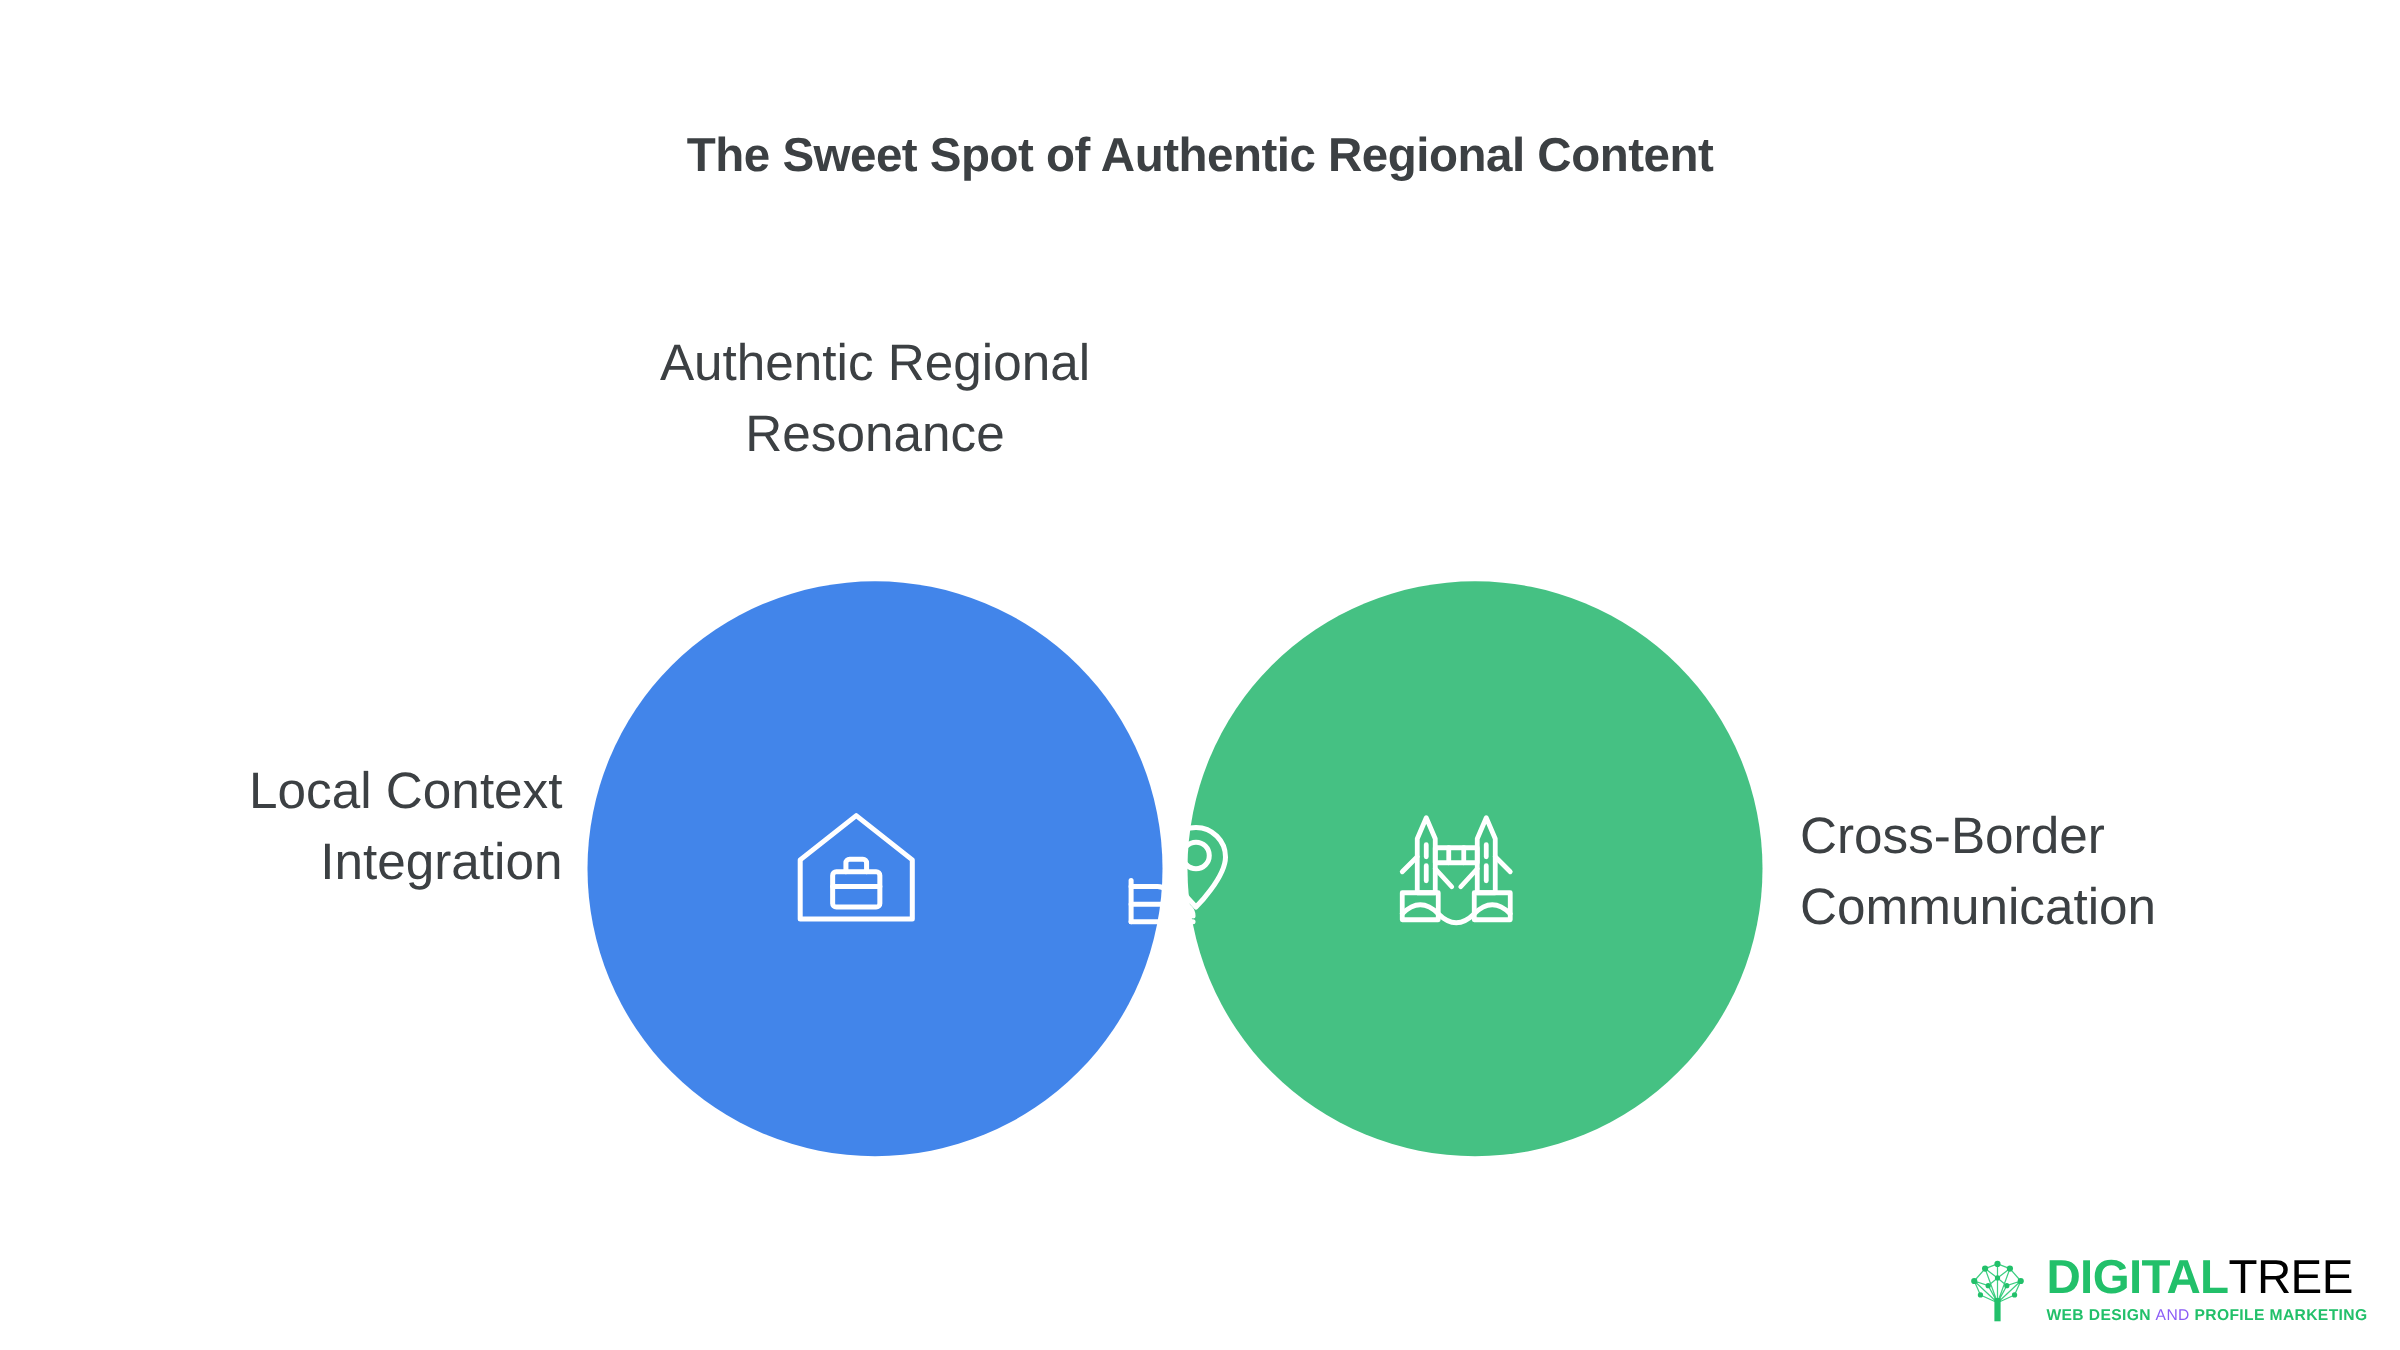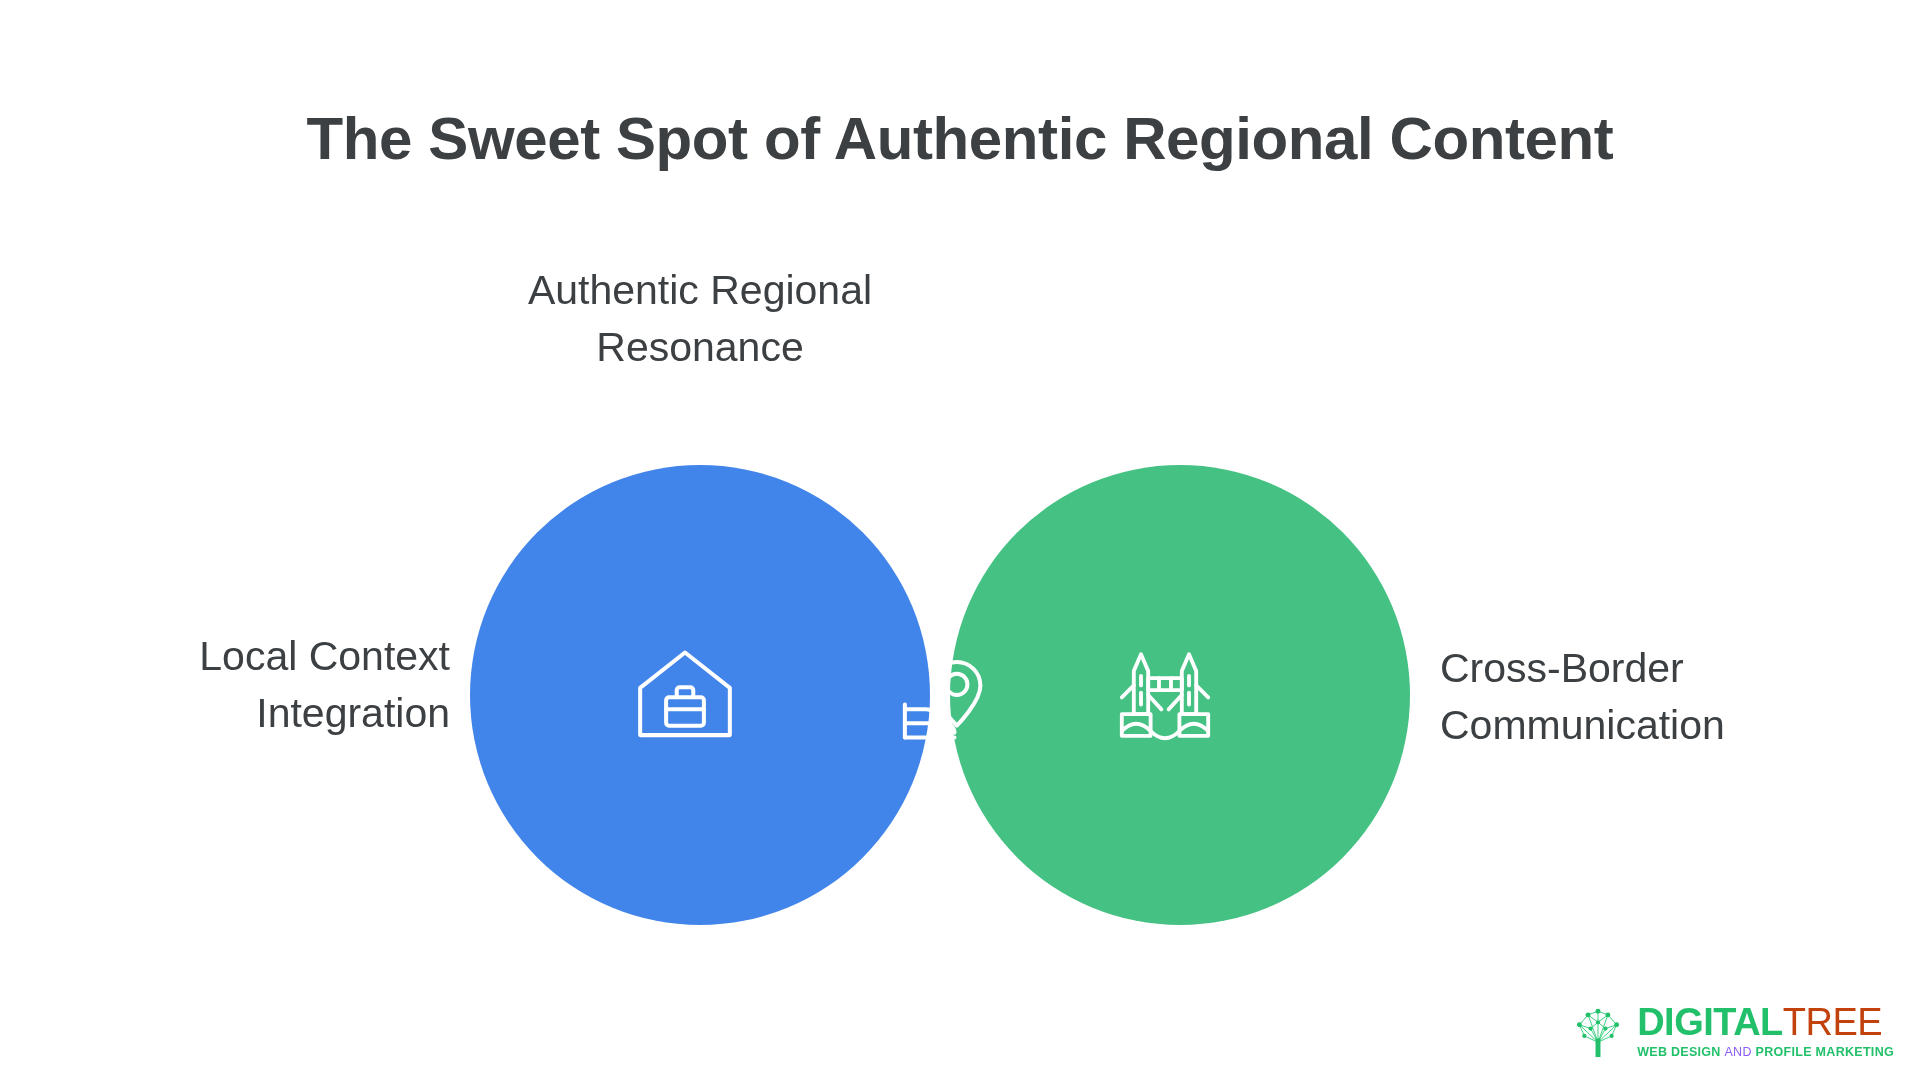--- a/index.html
+++ b/index.html
@@ -21,21 +21,21 @@
     background: #ffffff;
   }
 
   
   .title {
     position: absolute;
     top: 104px;
     left: 0;
     width: 1920px;
     text-align: center;
-    font-size: 60px;
+    font-size: 38px;
     font-weight: bold;
     color: #3c4043;
     letter-spacing: -0.4px;
     line-height: 1.15;
   }
 
   
   .venn-stage {
     position: absolute;
     left: 0;
@@ -92,21 +92,21 @@
     font-weight: normal;
   }
   .label-top {
     left: 460px;
     top: 262px;
     width: 480px;
     text-align: center;
   }
   .label-left {
     left: 20px;
-    top: 628px;
+    top: 604px;
     width: 430px;
     text-align: right;
   }
   .label-right {
     left: 1440px;
     top: 640px;
     width: 460px;
     text-align: left;
   }
 
@@ -134,21 +134,21 @@
     font-size: 38px;
     letter-spacing: -0.5px;
     white-space: nowrap;
   }
   .logo-word-bold {
     font-weight: bold;
     color: #22c06a;
   }
   .logo-word-light {
     font-weight: normal;
-    color: #c2410c;
+    color: #000000;
   }
   .logo-tagline {
     margin-top: 5px;
     font-size: 12.5px;
     letter-spacing: 0.3px;
     white-space: nowrap;
   }
   .tag-strong { font-weight: bold; color: #22c06a; margin-top: 32px; }
   .tag-light  { font-weight: normal; color: #8b5cf6; }
 </style>

